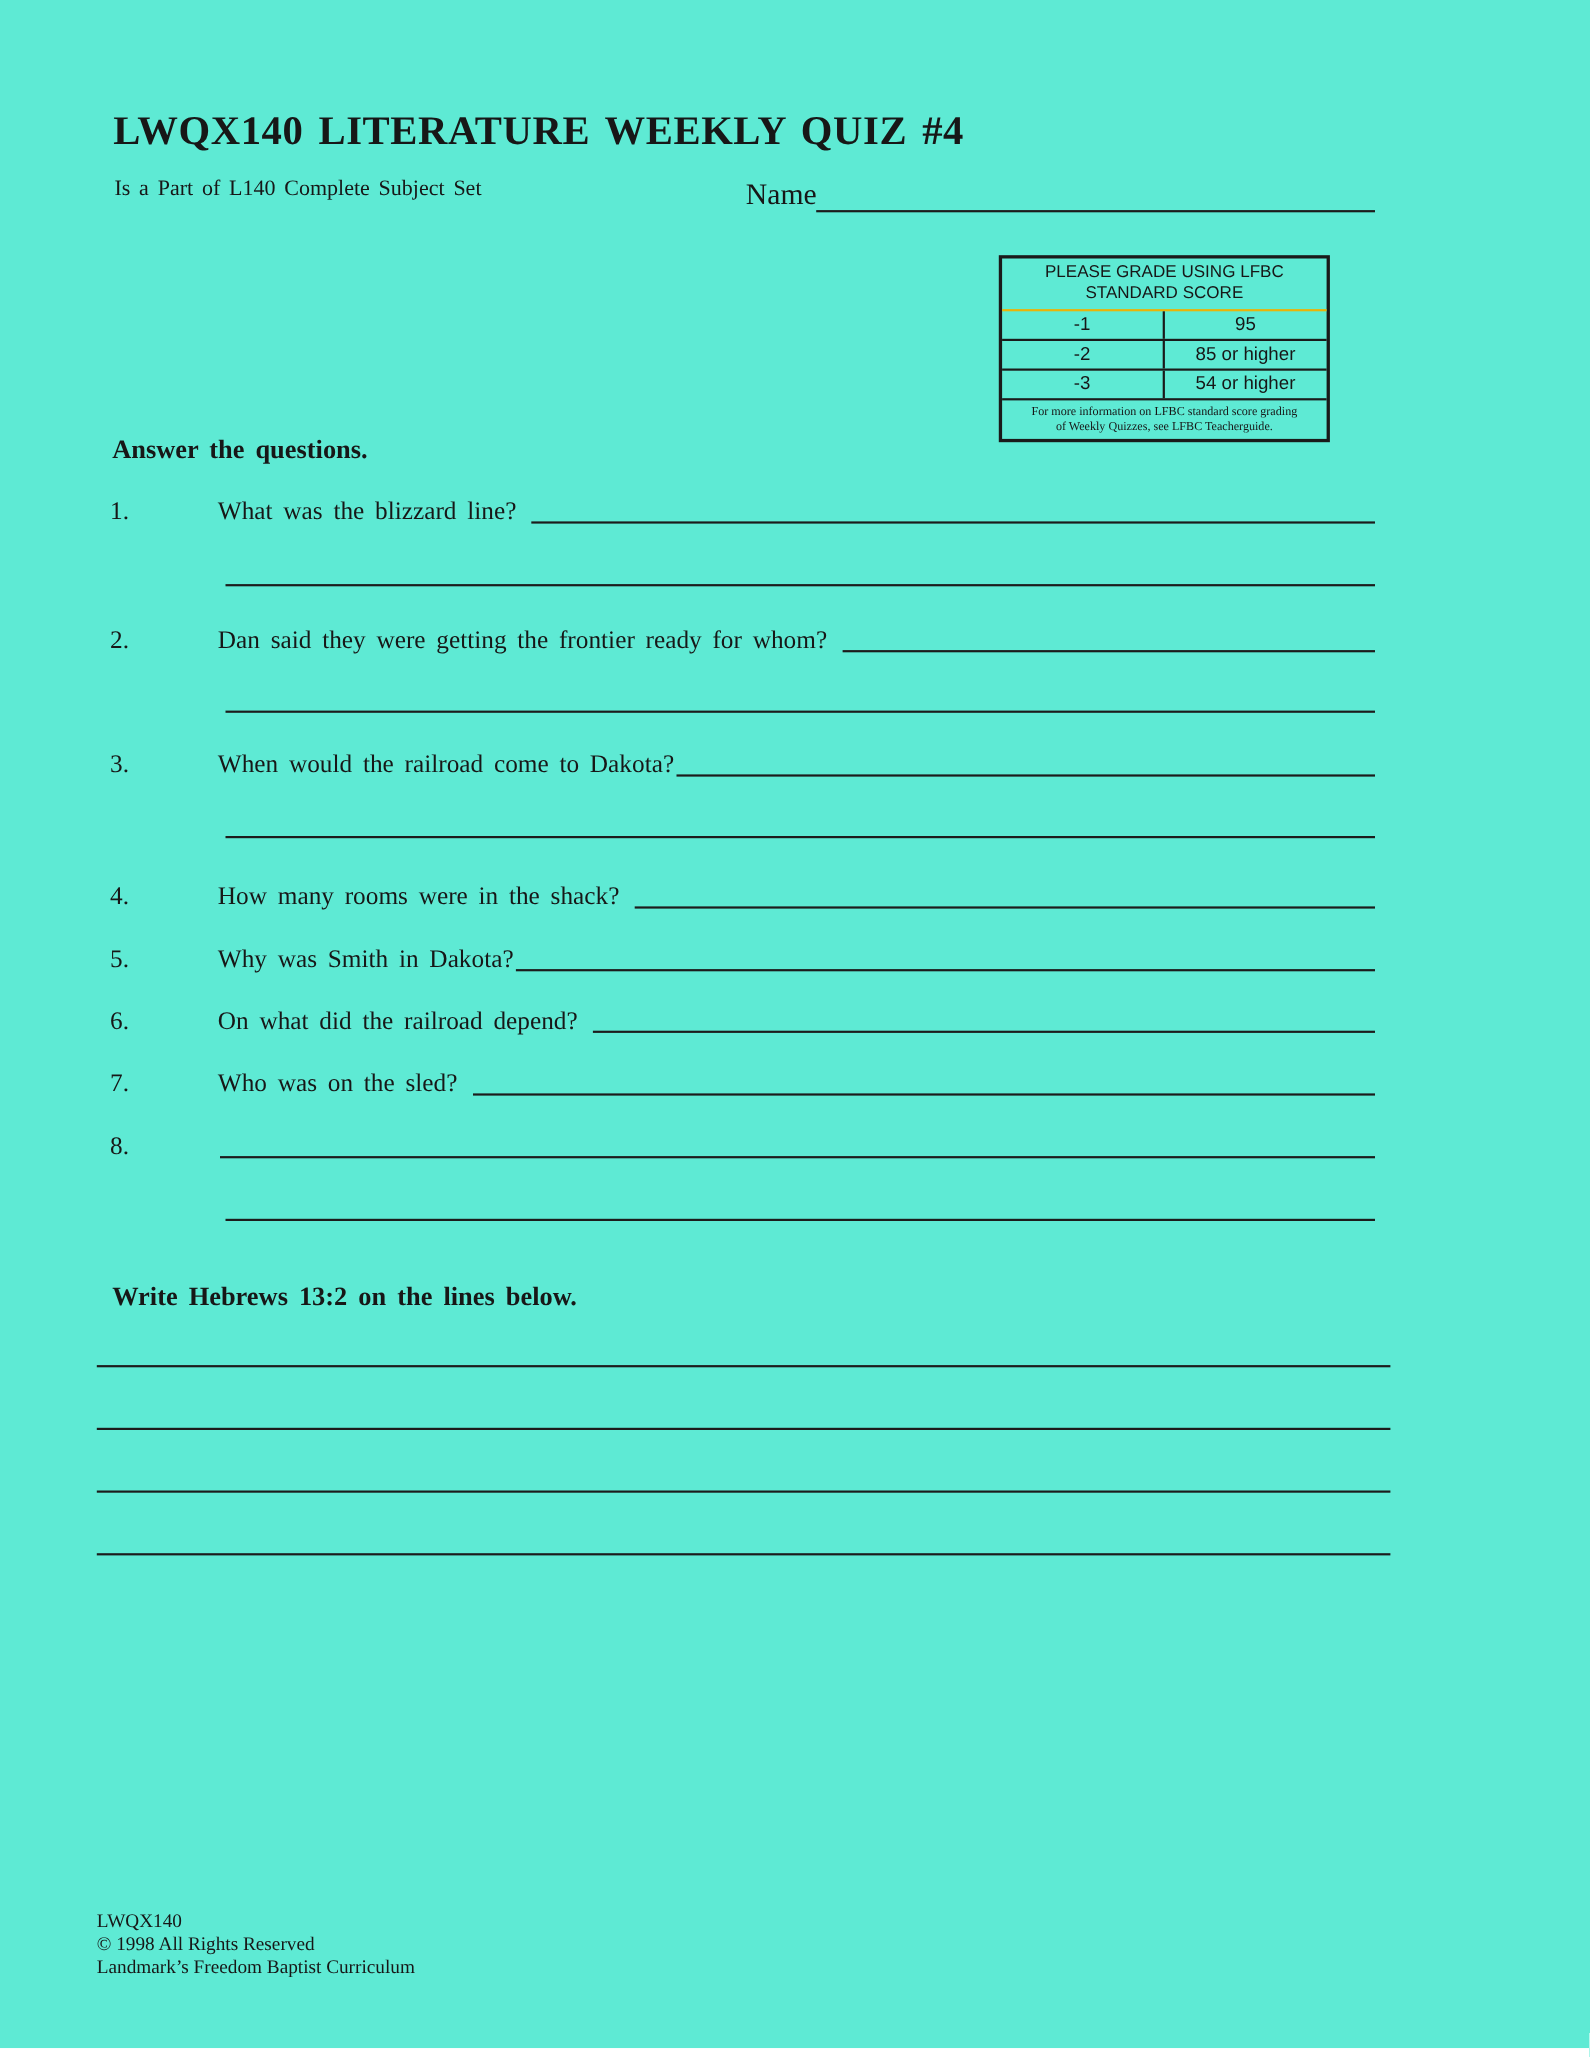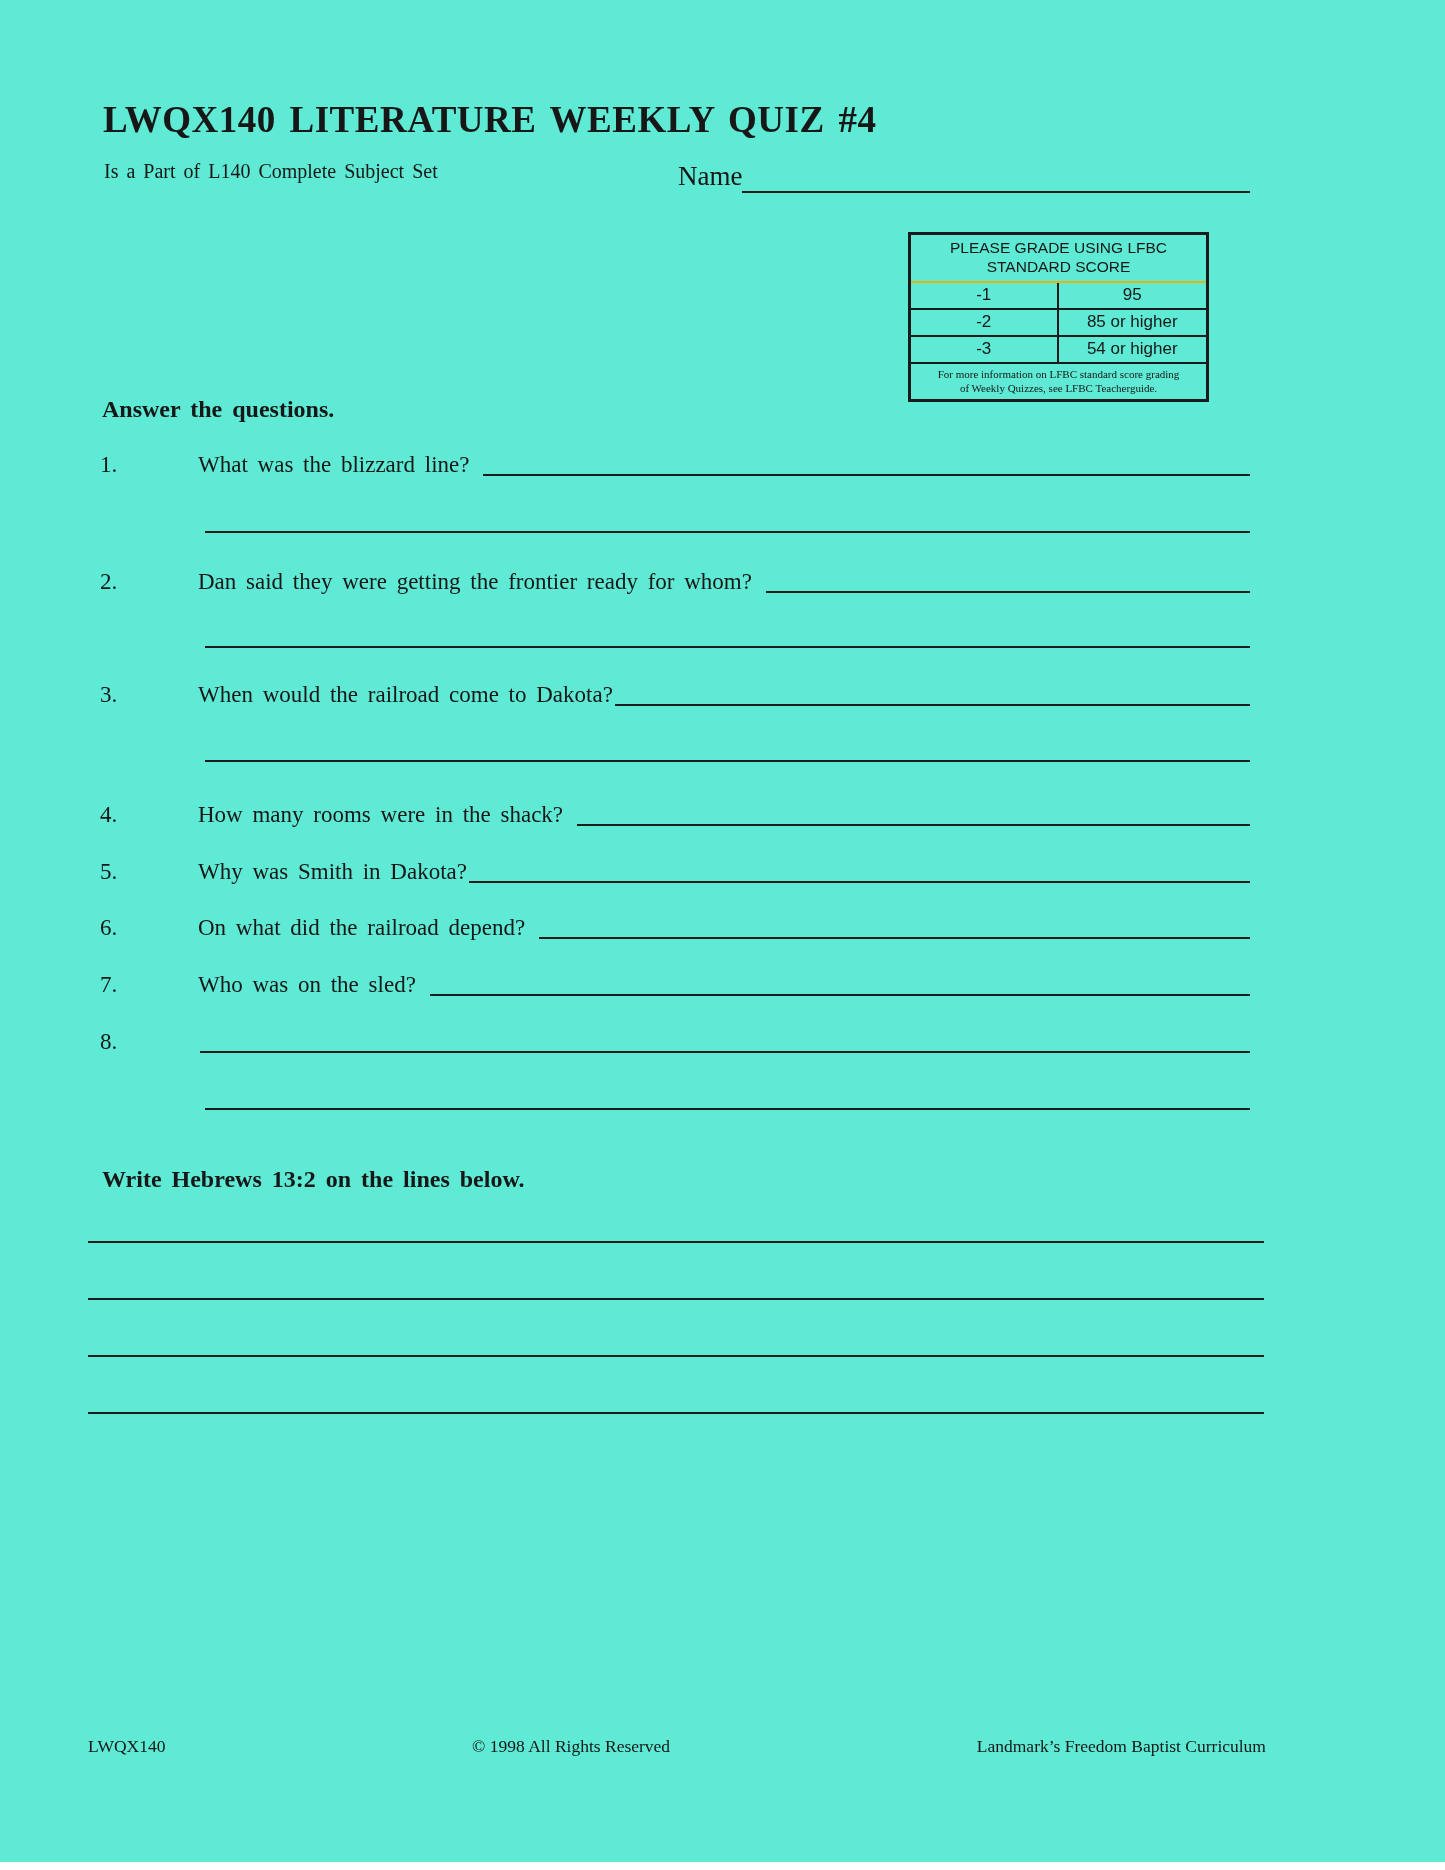--- a/index.html
+++ b/index.html
@@ -62,20 +62,21 @@
   .verse-line {
     position:absolute; left:88px; width:1176px; height:0;
     border-bottom:2px solid #1c1c1c;
   }
 
   
   .footer {
     position:absolute; left:88px; top:1736px; width:1178px;
     display:flex; justify-content:space-between; align-items:baseline;
     font-size:17.5px;
+    flex-direction:column;
   }
 </style>
 </head>
 <body>
 
 <div class="page">
 
   <h1 class="doc-title">LWQX140 LITERATURE WEEKLY QUIZ #4</h1>
   <div class="doc-subtitle">Is a Part of L140 Complete Subject Set</div>
 

